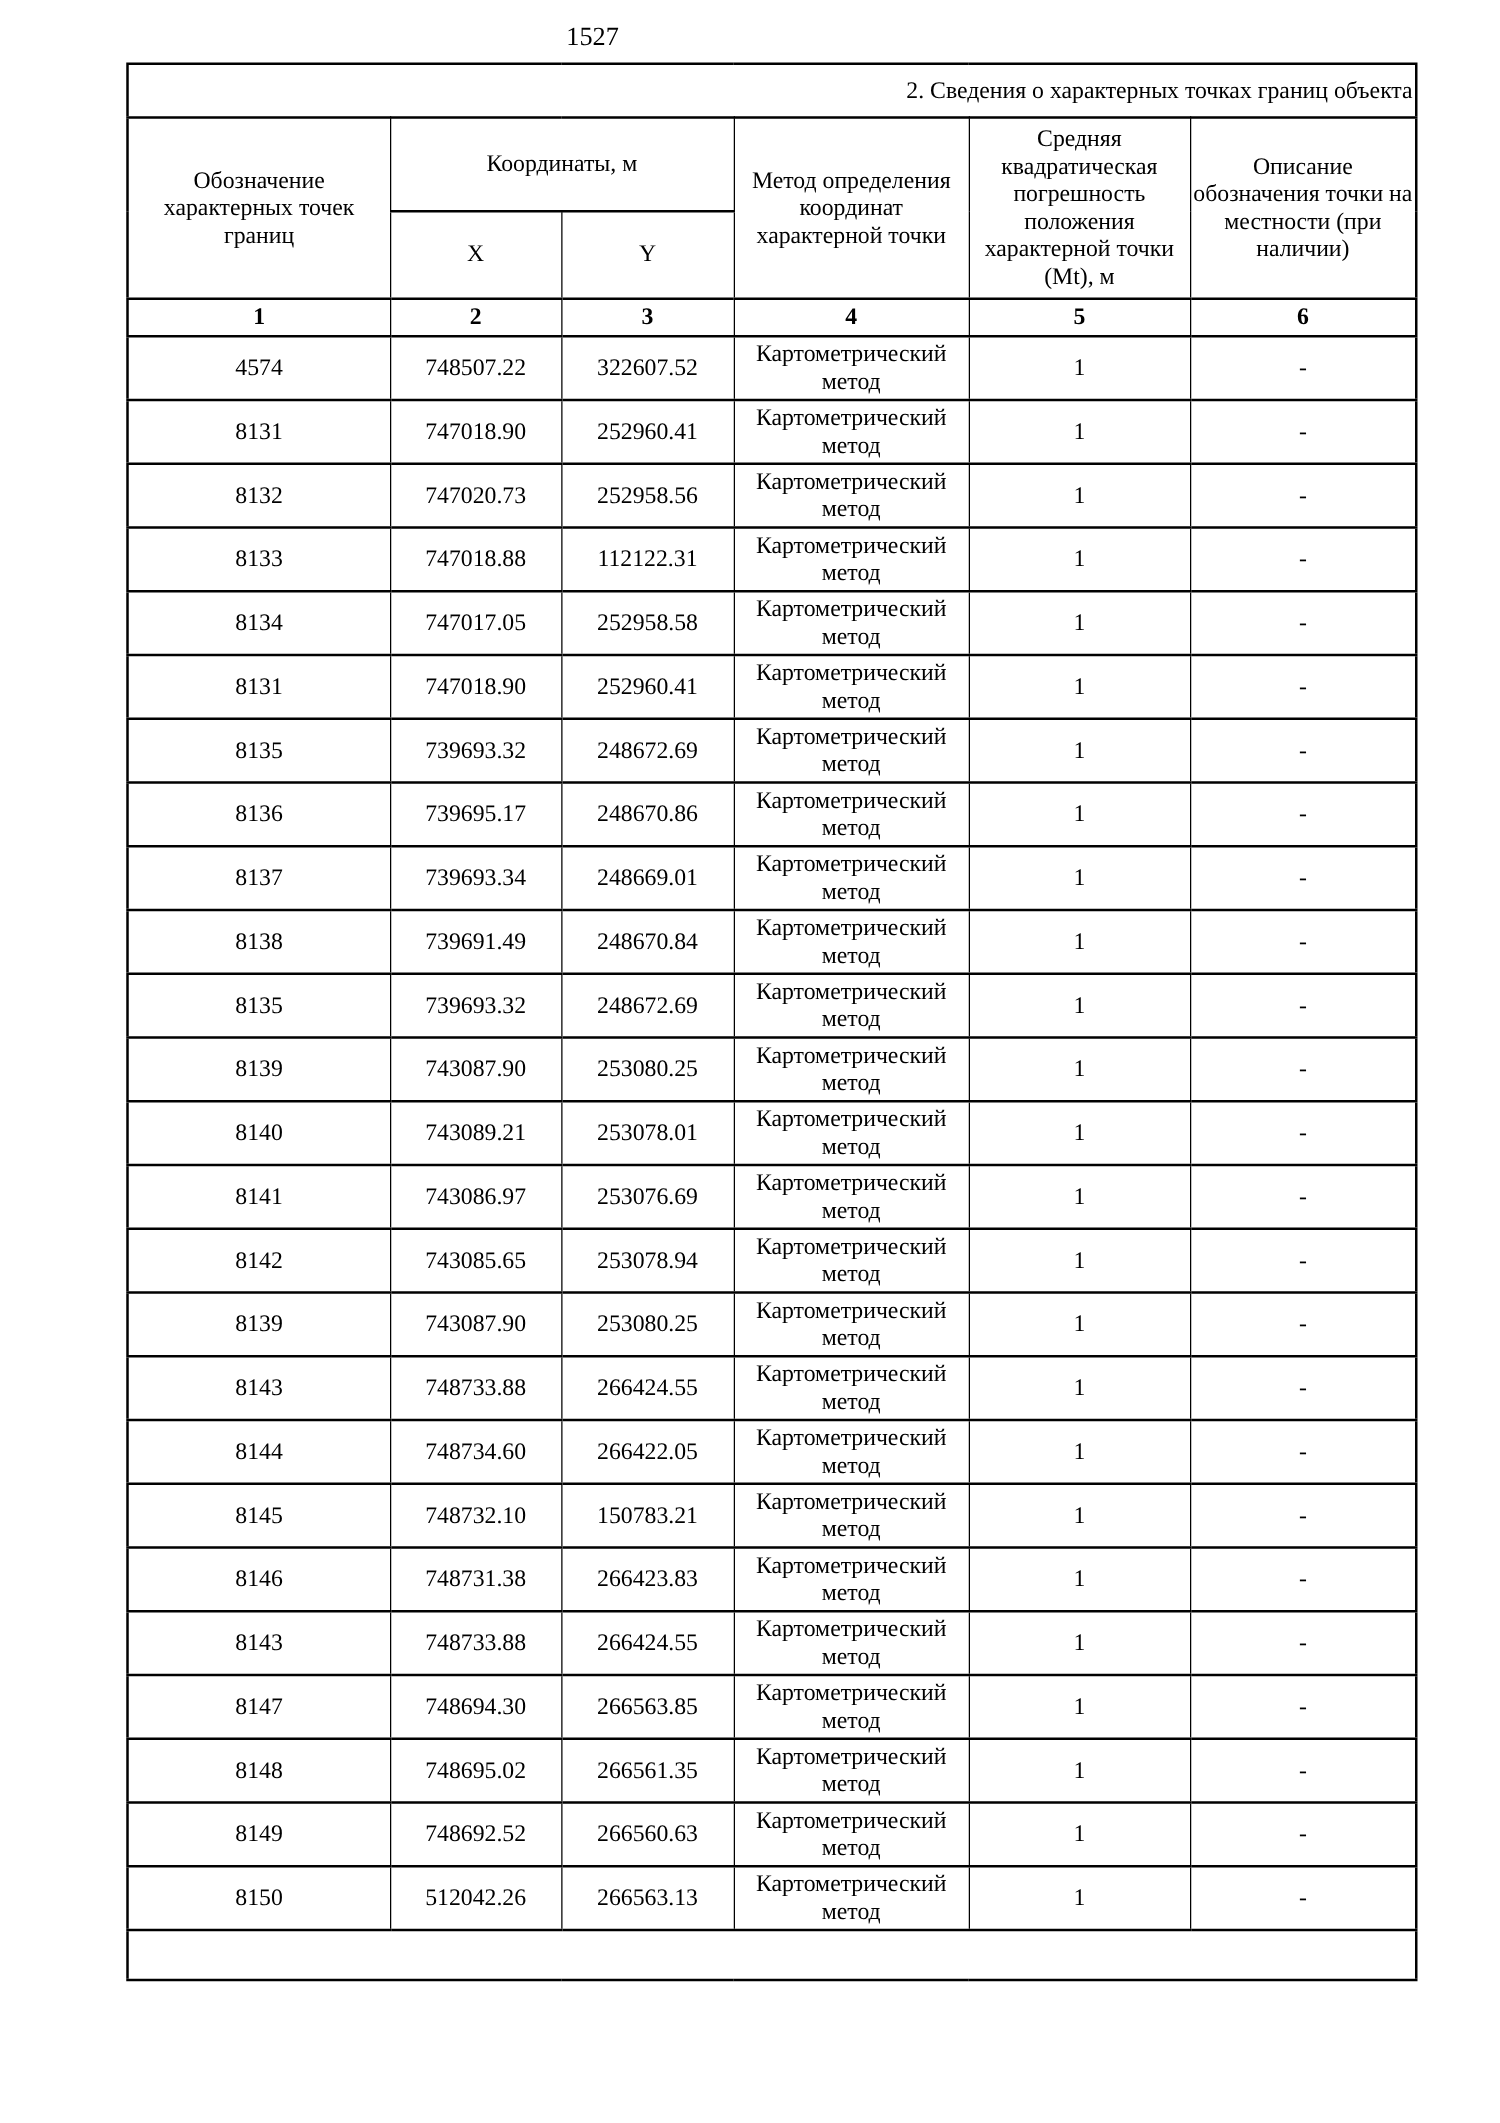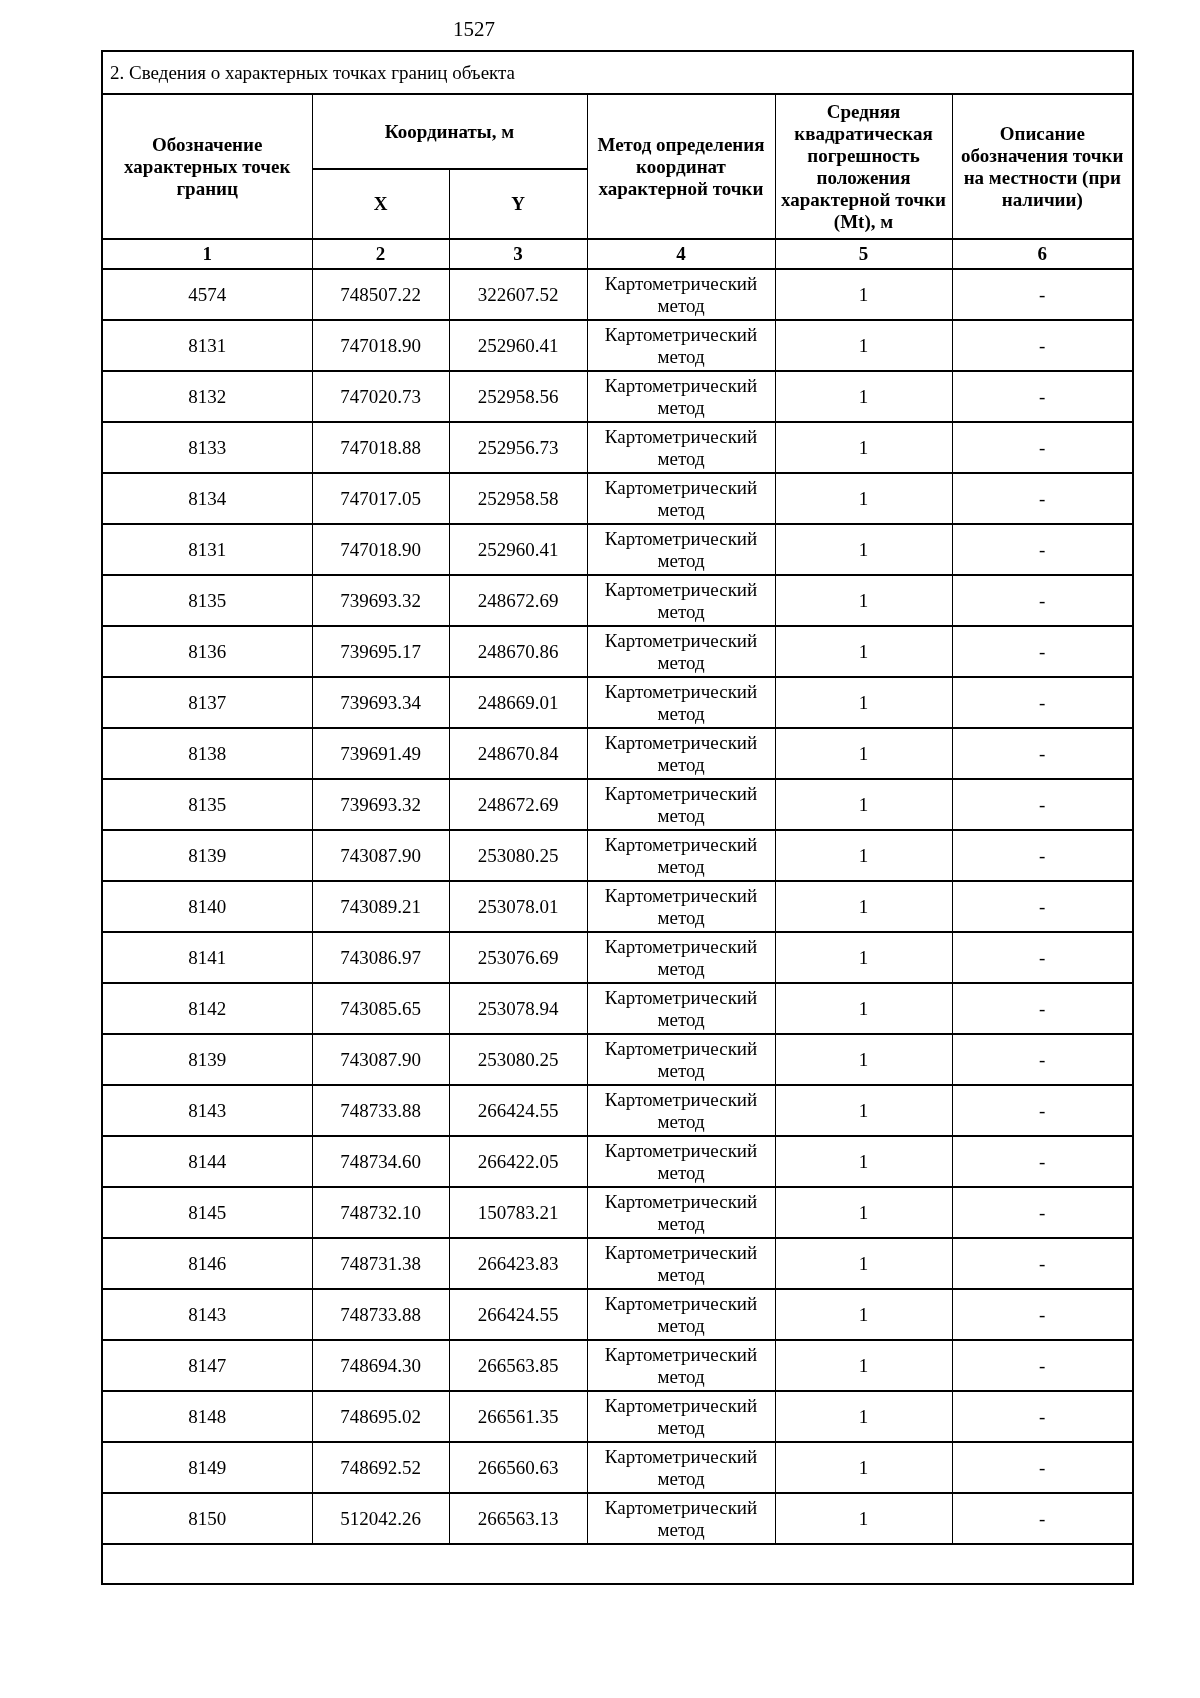--- a/index.html
+++ b/index.html
@@ -37,29 +37,29 @@
     border-top: 2px solid #000;
     border-bottom: 2px solid #000;
     padding: 1px 2px;
     text-align: center;
     vertical-align: middle;
     font-size: 19px;
     line-height: 22px;
     overflow: hidden;
   }
   tr.title-row td {
-    text-align: left;
+    text-align: right;
     padding-left: 7px;
     height: 43px;
     font-size: 19px;
     margin-top: 23px;
   }
   tr.header-top td { height: 75px; }
   tr.header-xy td { height: 70px; }
-  td.hdr { font-weight: bold; }
+  td.hdr { font-weight: normal; }
   tr.nums-row td {
     height: 30px;
     font-weight: bold;
   }
   tbody.data tr td { height: 51px; }
   tr.empty-row td { height: 40px; }
 </style>
 </head>
 <body>
 
@@ -121,21 +121,21 @@
           <td>8132</td>
           <td>747020.73</td>
           <td>252958.56</td>
           <td>Картометрический метод</td>
           <td>1</td>
           <td>-</td>
         </tr>
         <tr>
           <td>8133</td>
           <td>747018.88</td>
-          <td>252956.73</td>
+          <td>112122.31</td>
           <td>Картометрический метод</td>
           <td>1</td>
           <td>-</td>
         </tr>
         <tr>
           <td>8134</td>
           <td>747017.05</td>
           <td>252958.58</td>
           <td>Картометрический метод</td>
           <td>1</td>

